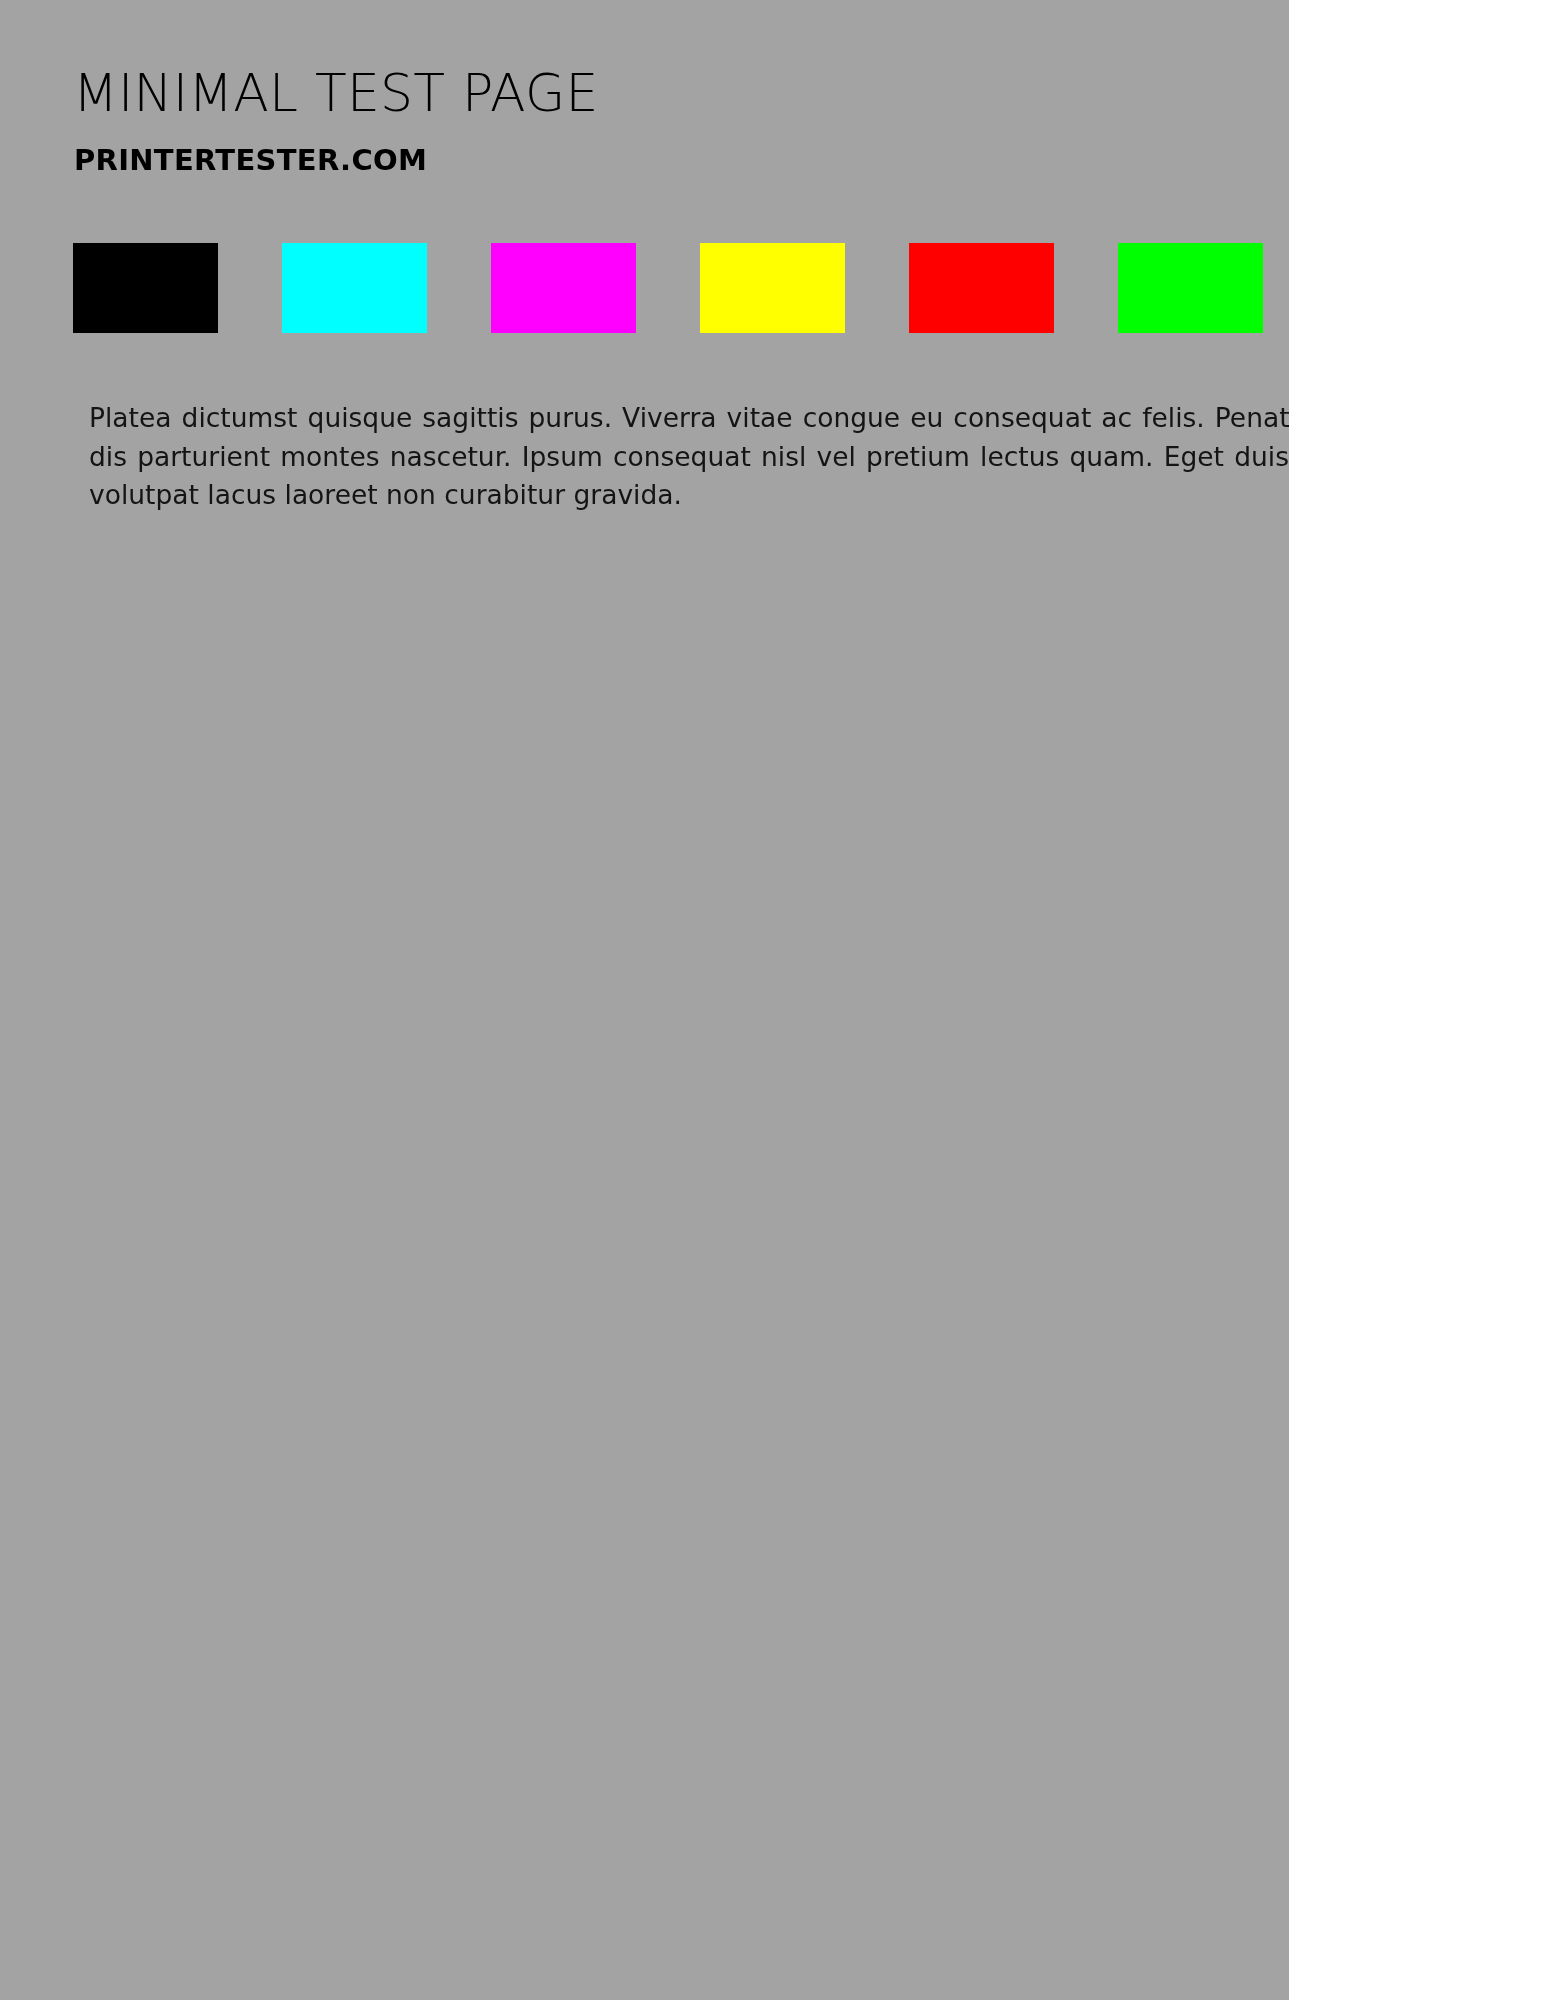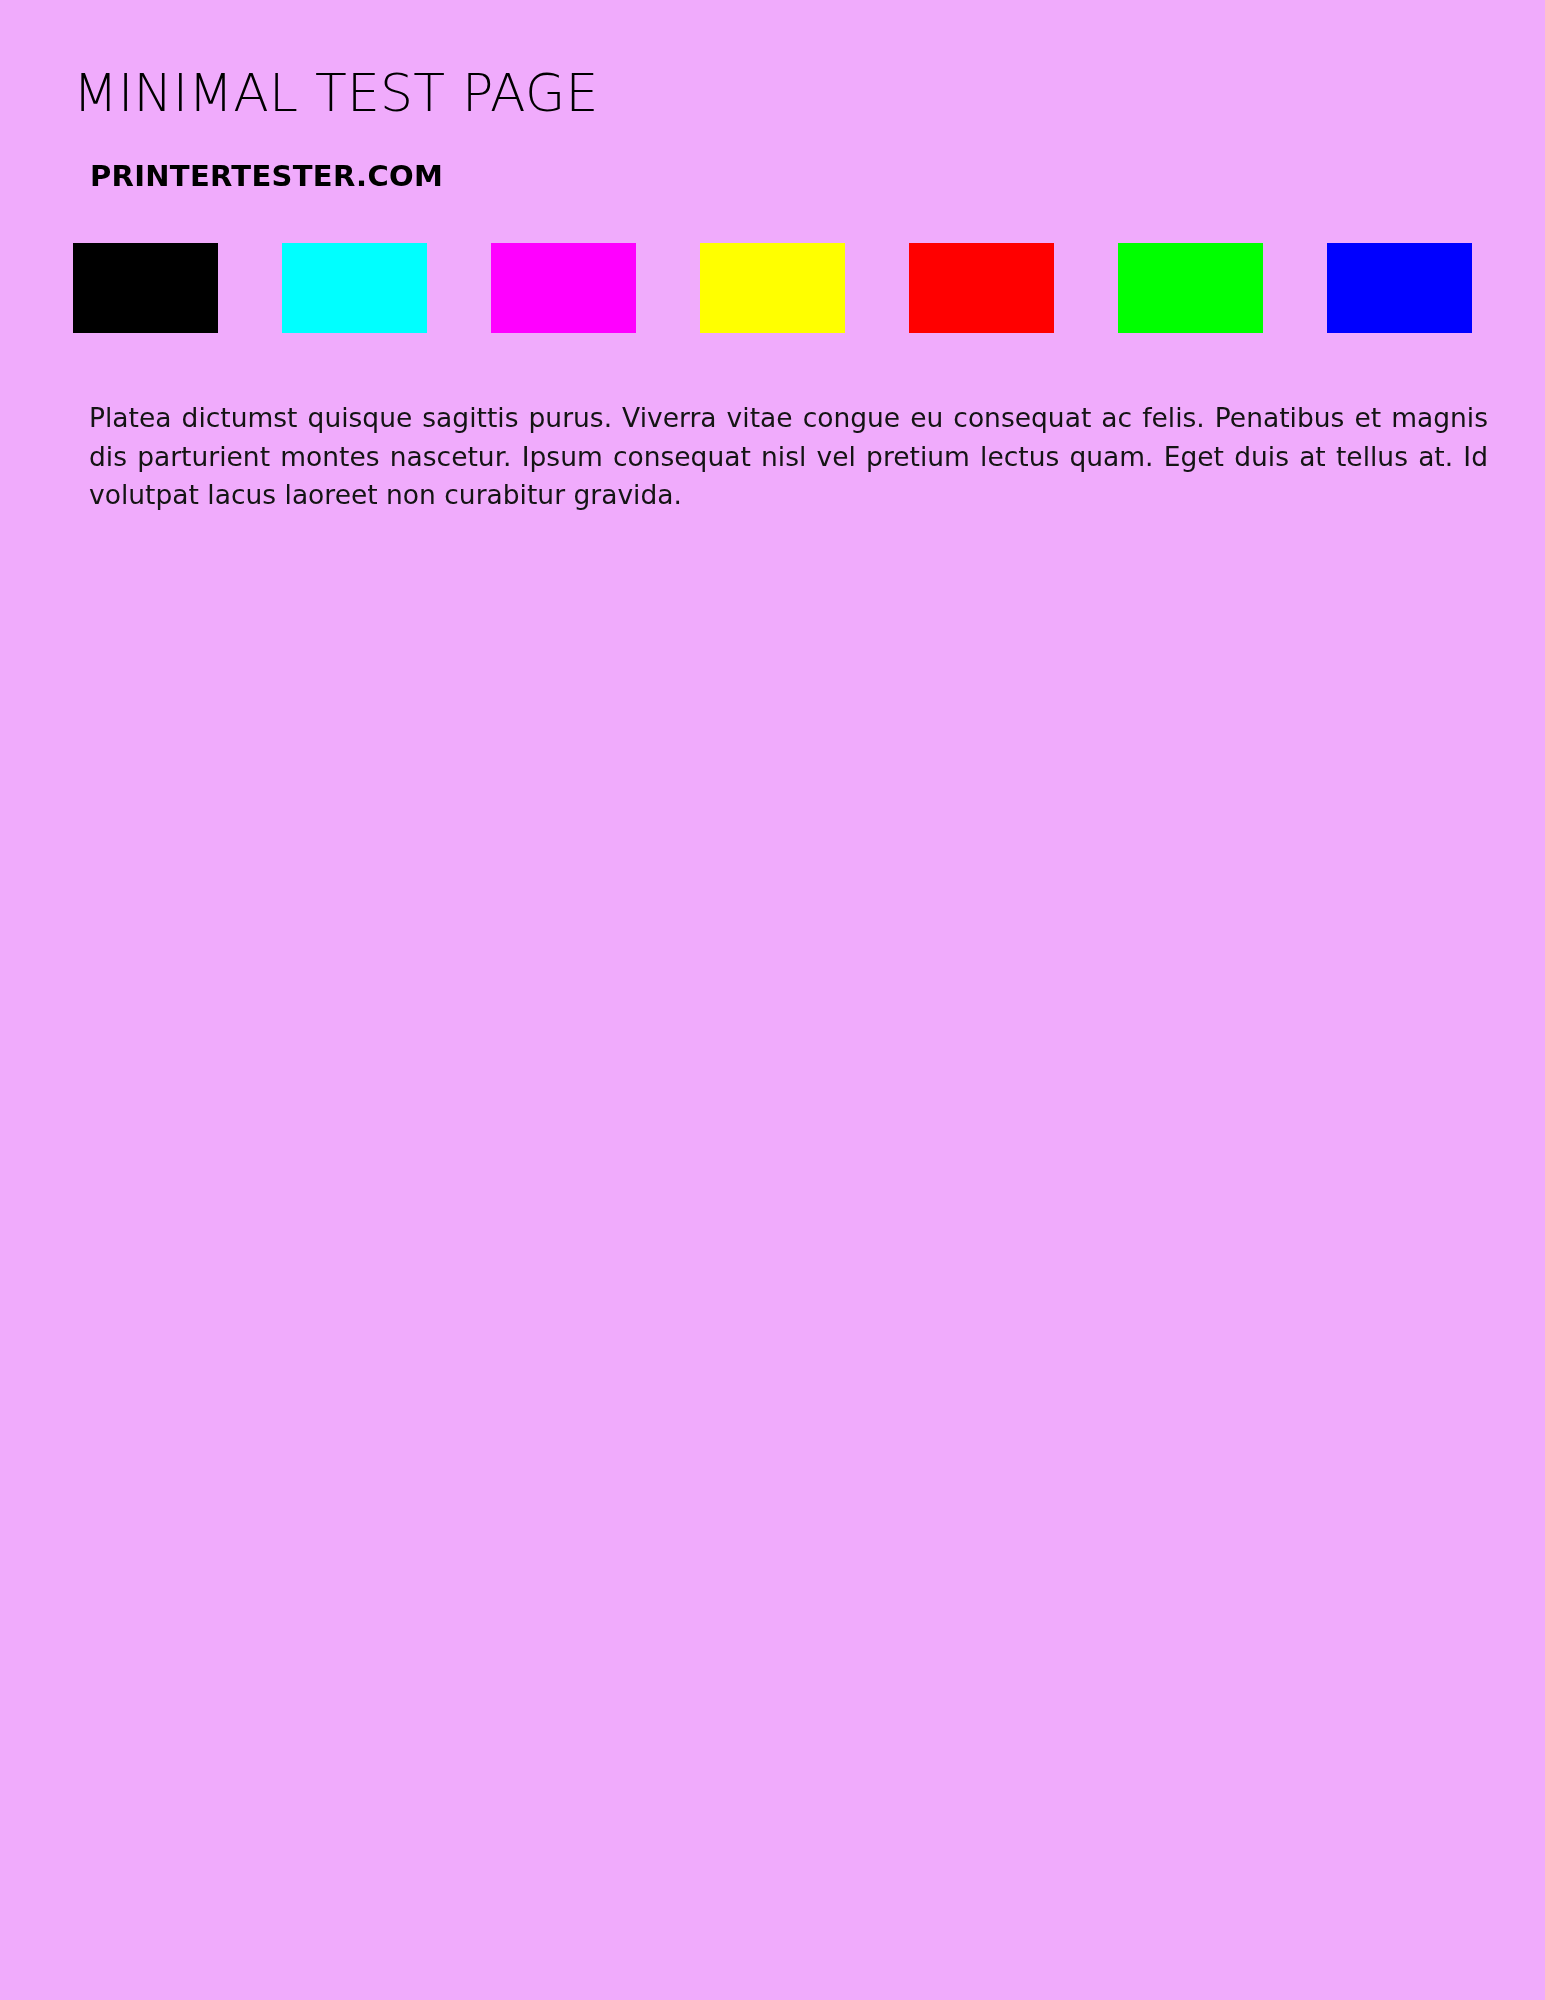--- a/index.html
+++ b/index.html
@@ -7,23 +7,23 @@
     margin: 0;
     padding: 0;
     background: #ffffff;
   }
   body {
     font-family: "DejaVu Sans", "Liberation Sans", sans-serif;
     -webkit-font-smoothing: antialiased;
   }
   .page {
     position: relative;
-    width: 1545px;
+    width: 1289px;
     height: 2000px;
-    background: #f0abfc;
+    background: #a3a3a3;
     overflow: hidden;
     box-sizing: border-box;
   }
   .content {
     position: absolute;
     left: 73px;
     top: 0;
     width: 1399px;   
   }
 
@@ -36,21 +36,21 @@
     top: 62px;
     font-family: "DejaVu Sans", "Liberation Sans", sans-serif;
     font-weight: 300;
     font-size: 52px;
     line-height: 62px;
     letter-spacing: 0.2px;
     color: #000000;
     white-space: nowrap;
   }
   .subtitle {
-    margin: 16px;
+    margin: 0;
     padding: 0;
     position: absolute;
     left: 1px;
     top: 143px;
     font-family: "DejaVu Sans", "Liberation Sans", sans-serif;
     font-weight: 700;
     font-size: 29px;
     line-height: 34px;
     letter-spacing: 0.3px;
     color: #000000;

